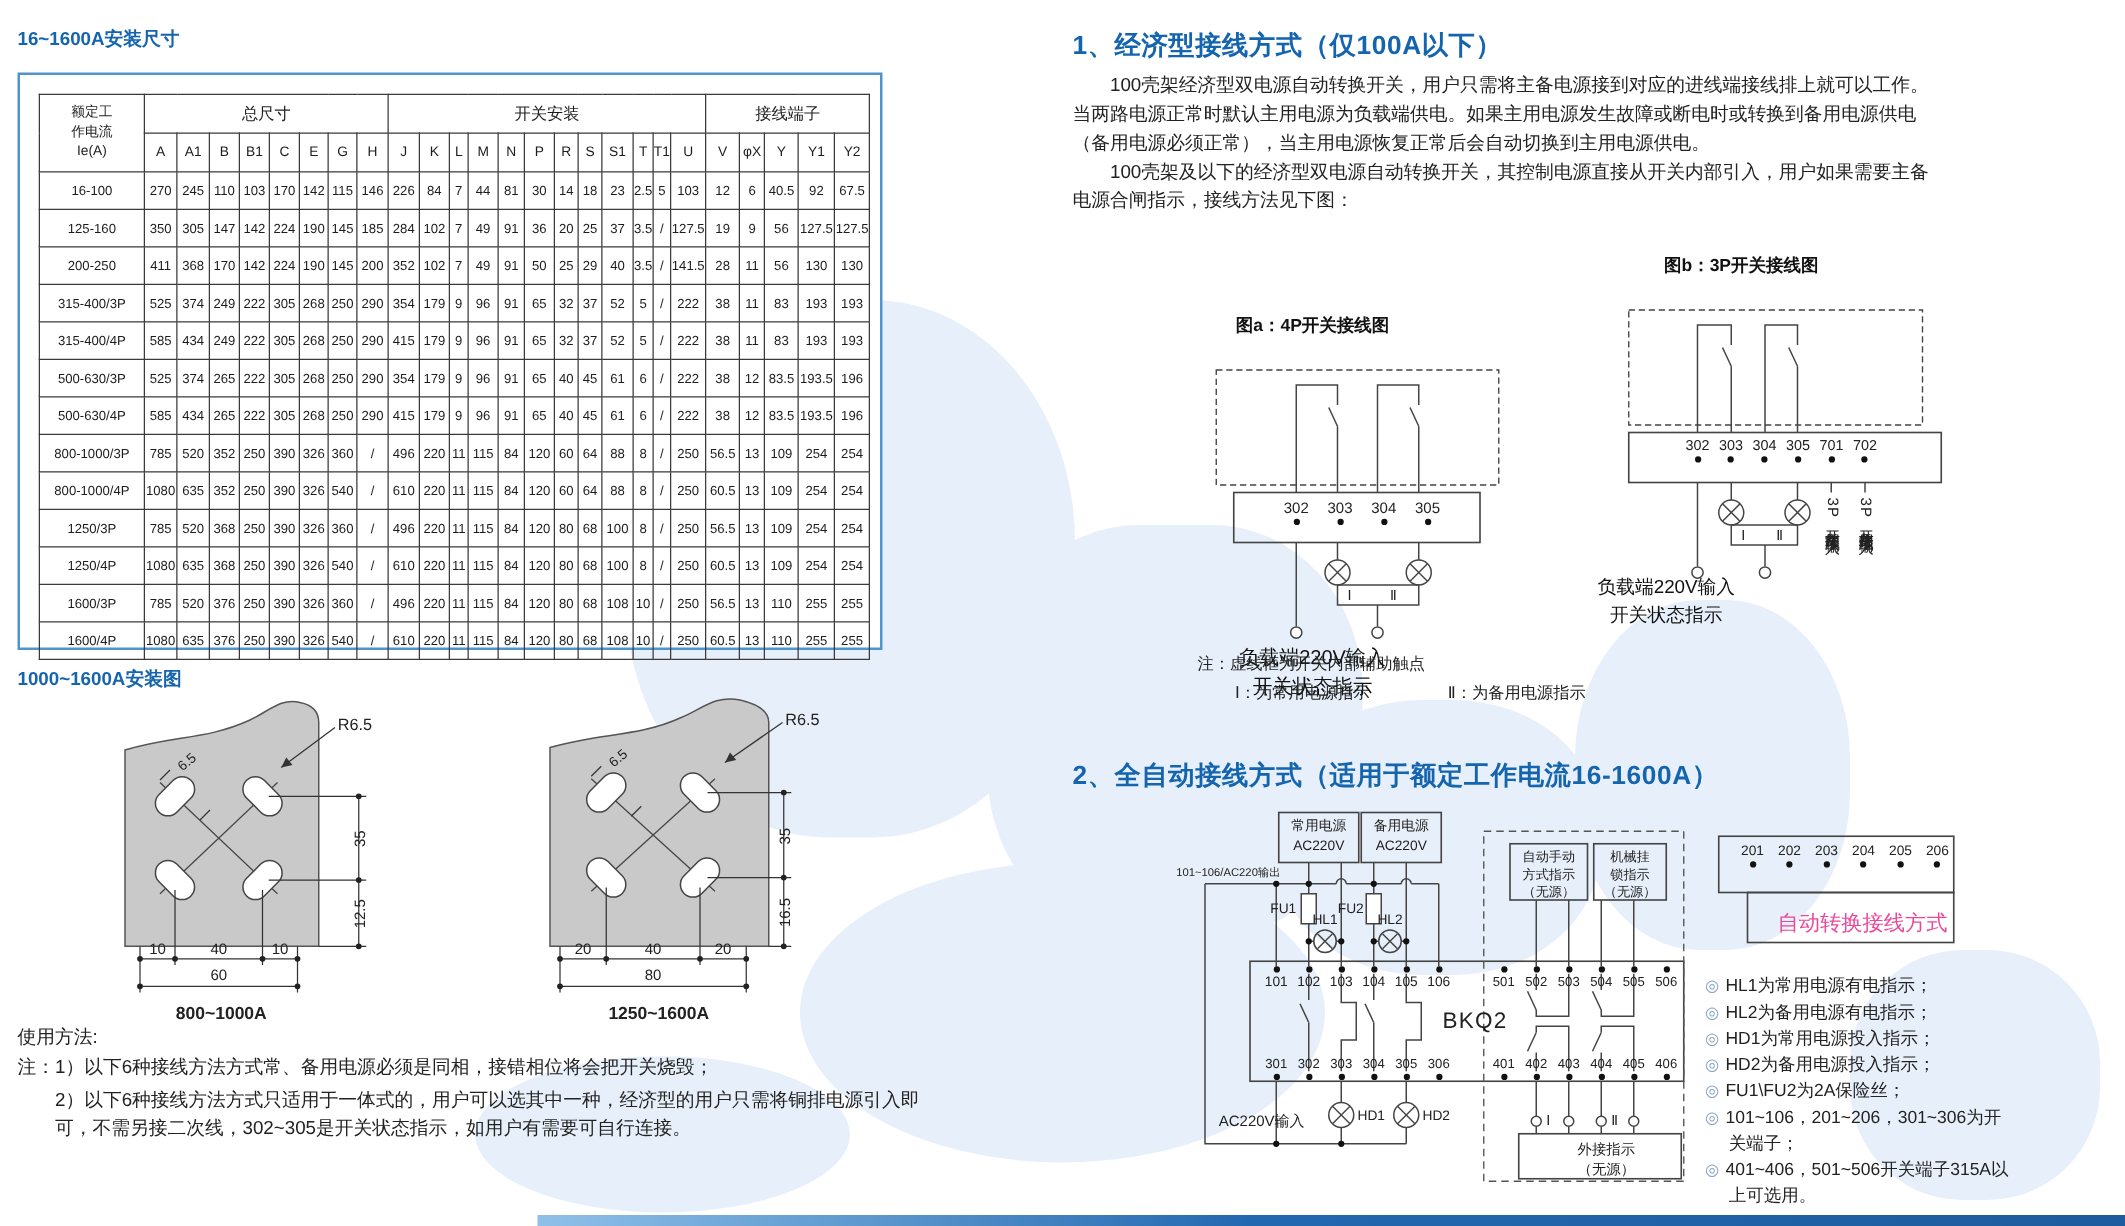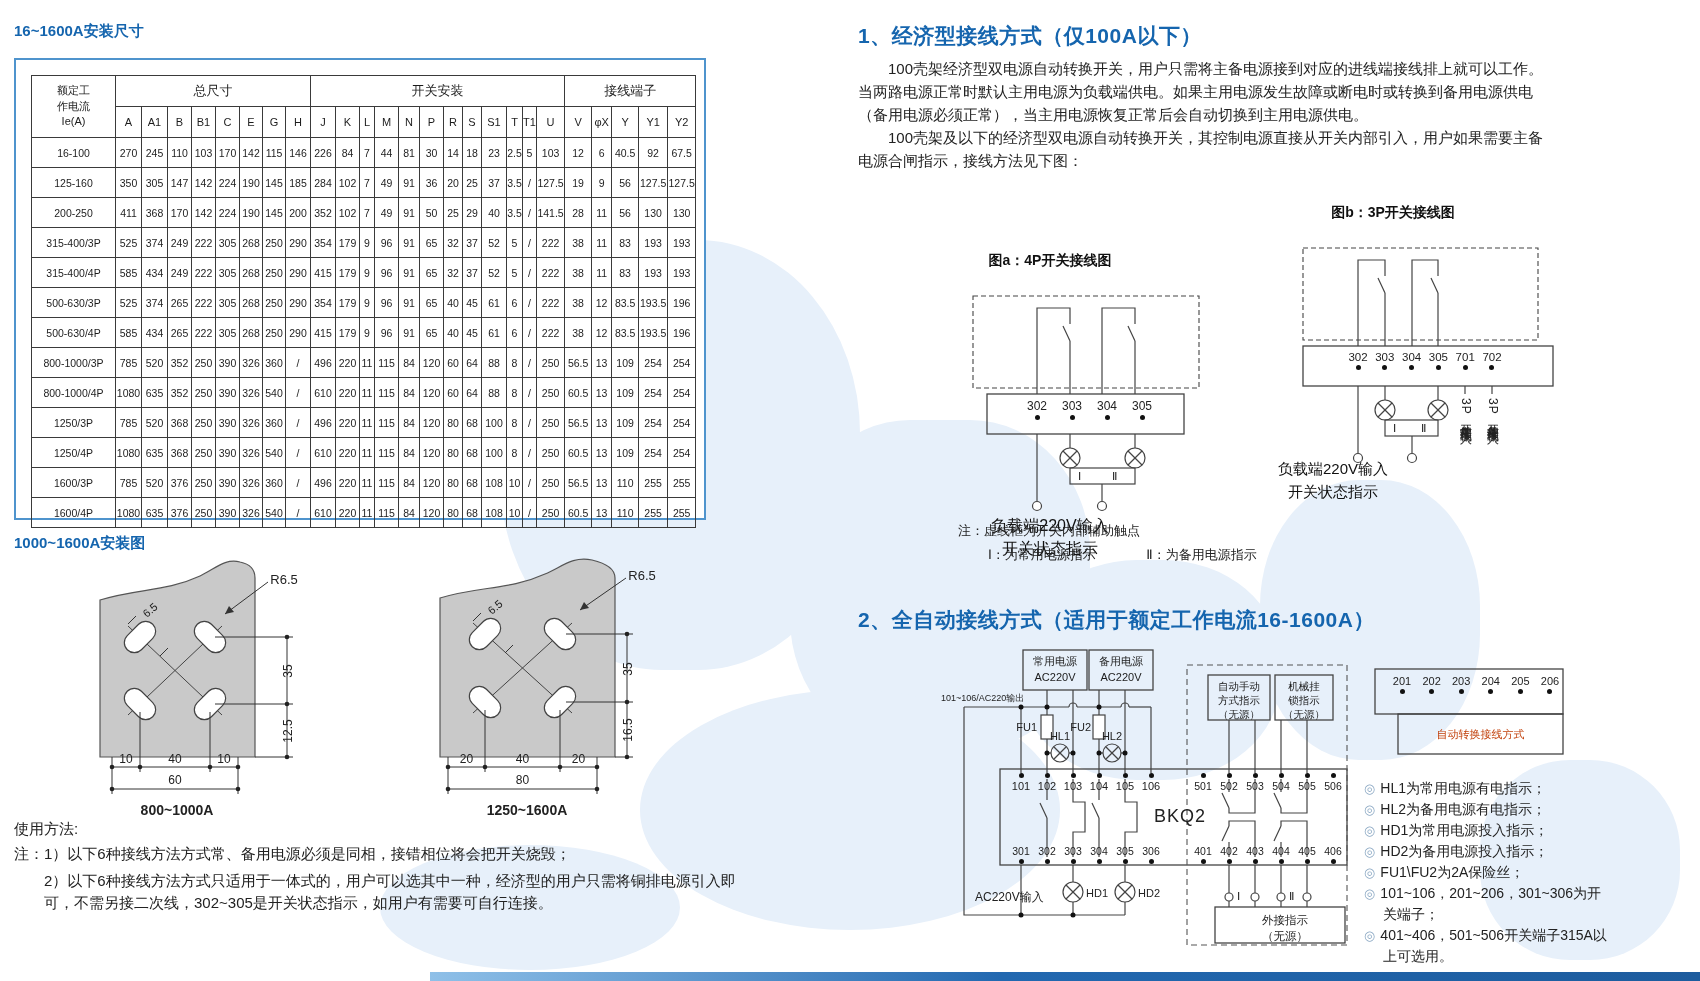--- a/index.html
+++ b/index.html
@@ -705,21 +705,21 @@
     <span class="abs lbl" style="left:193px;top:224px;width:12px;">Ⅱ</span>
     <span class="abs vtext" style="left:229px;top:200px;height:134px;">3P开关常用零线输入</span>
     <span class="abs vtext" style="left:256px;top:200px;height:134px;">3P开关备用零线输入</span>
     <span class="abs cap" style="left:-60px;top:262px;width:330px;font-size:15px;">负载端220V输入</span>
     <span class="abs cap" style="left:-60px;top:285px;width:330px;font-size:15px;">开关状态指示</span>
   </div>
 
   <div class="abs note-l z" style="left:958px;top:522px;">注：虚线框为开关内部辅助触点</div>
   <div class="abs z" style="left:988px;top:545px;">
     <span class="note-l">Ⅰ：为常用电源指示</span>
-    <span class="note-l" style="margin-left:46px;font-family:Liberation Serif, serif;">Ⅱ：为备用电源指示</span>
+    <span class="note-l" style="margin-left:58px;font-family:Liberation Serif, serif;">Ⅱ：为备用电源指示</span>
   </div>
 
   <div class="abs big-title z" style="left:858px;top:606px;">2、全自动接线方式（适用于额定工作电流16-1600A）</div>
 
   <div class="fig z" style="left:885px;top:642px;width:700px;height:318px;">
     <svg width="700" height="318" viewBox="0 0 700 318">
       <g fill="none" stroke="#444" stroke-width="1.3">
         <rect x="138" y="8" width="64" height="40"></rect>
         <rect x="204" y="8" width="64" height="40"></rect>
         <rect x="115" y="127" width="347" height="96"></rect>
@@ -879,21 +879,21 @@
     <span class="abs pre" style="left:330px;top:270px;width:140px;text-align:center;font-size:11.5px;line-height:1.4;">外接指示
 （无源）</span>
     <div class="term-row dot-after" style="left:504px;top:33px;width:174px;font-size:11px;">
         <span>201</span>
         <span>202</span>
         <span>203</span>
         <span>204</span>
         <span>205</span>
         <span>206</span>
       </div>
-    <span class="abs" style="left:518px;top:85px;width:155px;text-align:center;font-size:11px;color:#c2410c;">自动转换接线方式</span>
+    <span class="abs" style="left:518px;top:85px;width:155px;text-align:right;font-size:17px;color:#ec4899;">自动转换接线方式</span>
   </div>
 
   <div class="abs bullets z" style="left:1364px;top:778px;width:250px;">
       <div>HL1为常用电源有电指示；</div>
       <div>HL2为备用电源有电指示；</div>
       <div>HD1为常用电源投入指示；</div>
       <div>HD2为备用电源投入指示；</div>
       <div>FU1\FU2为2A保险丝；</div>
       <div>101~106，201~206，301~306为开关端子；</div>
       <div>401~406，501~506开关端子315A以上可选用。</div>

